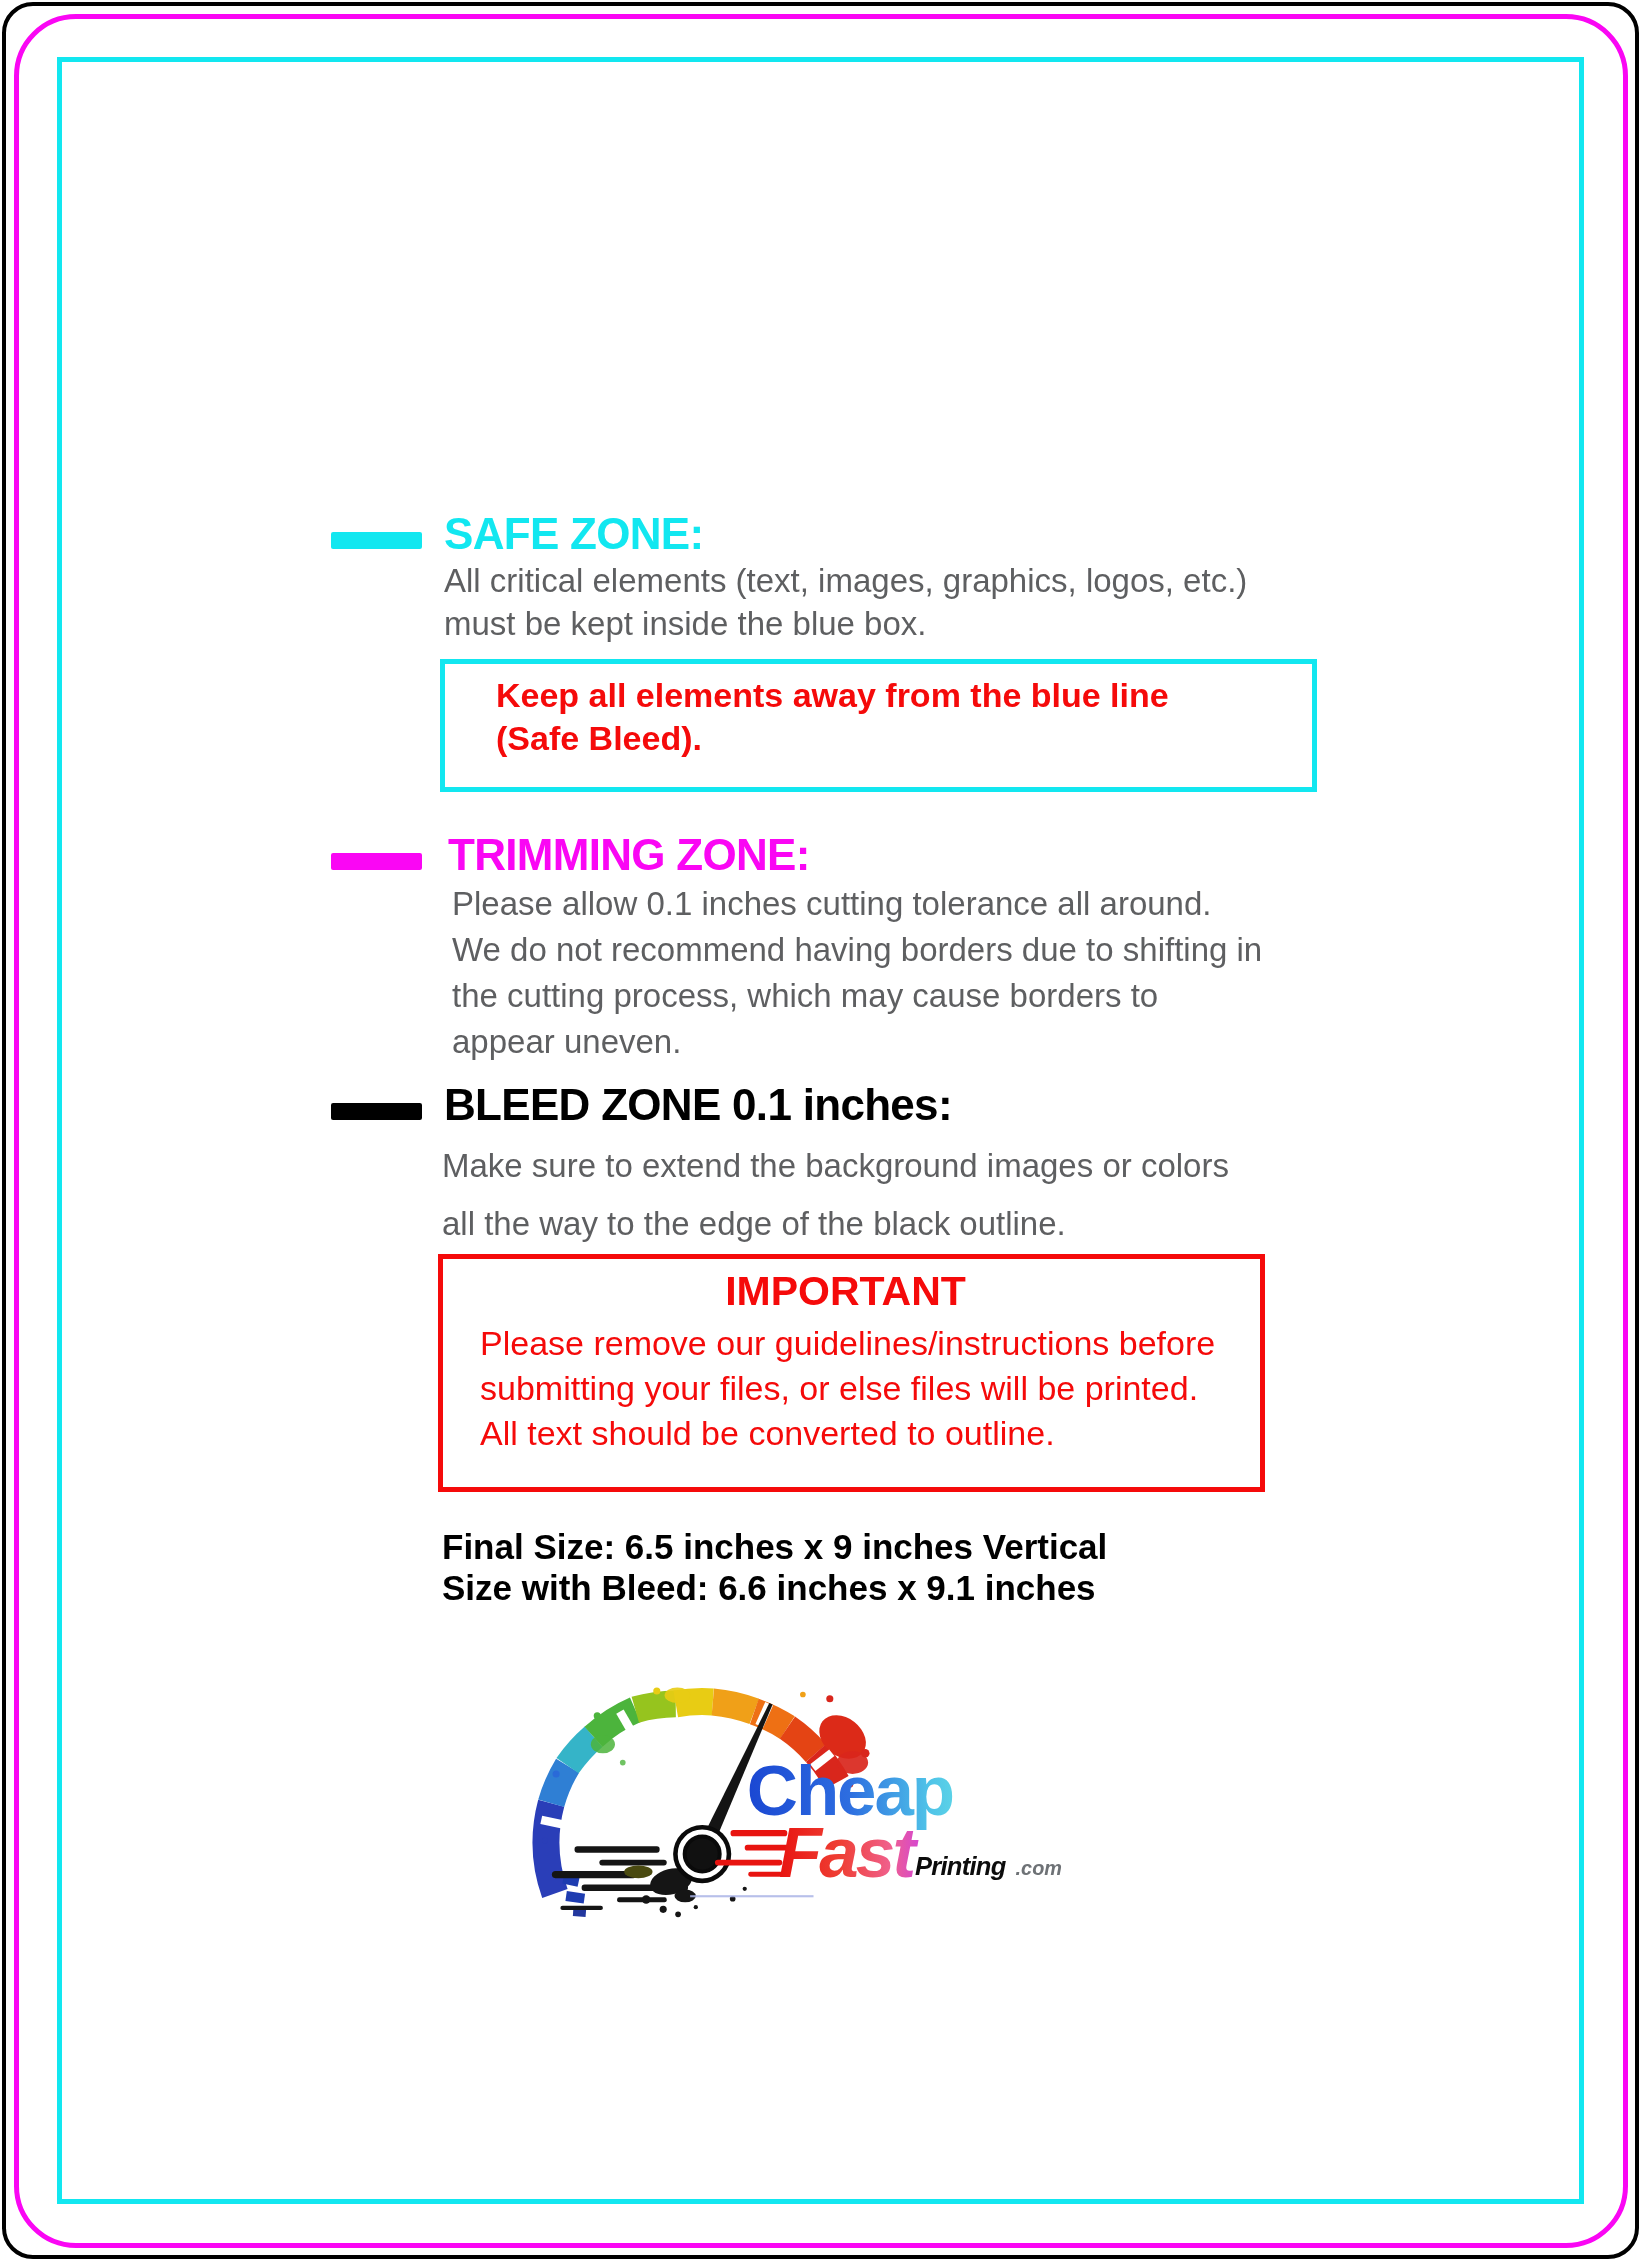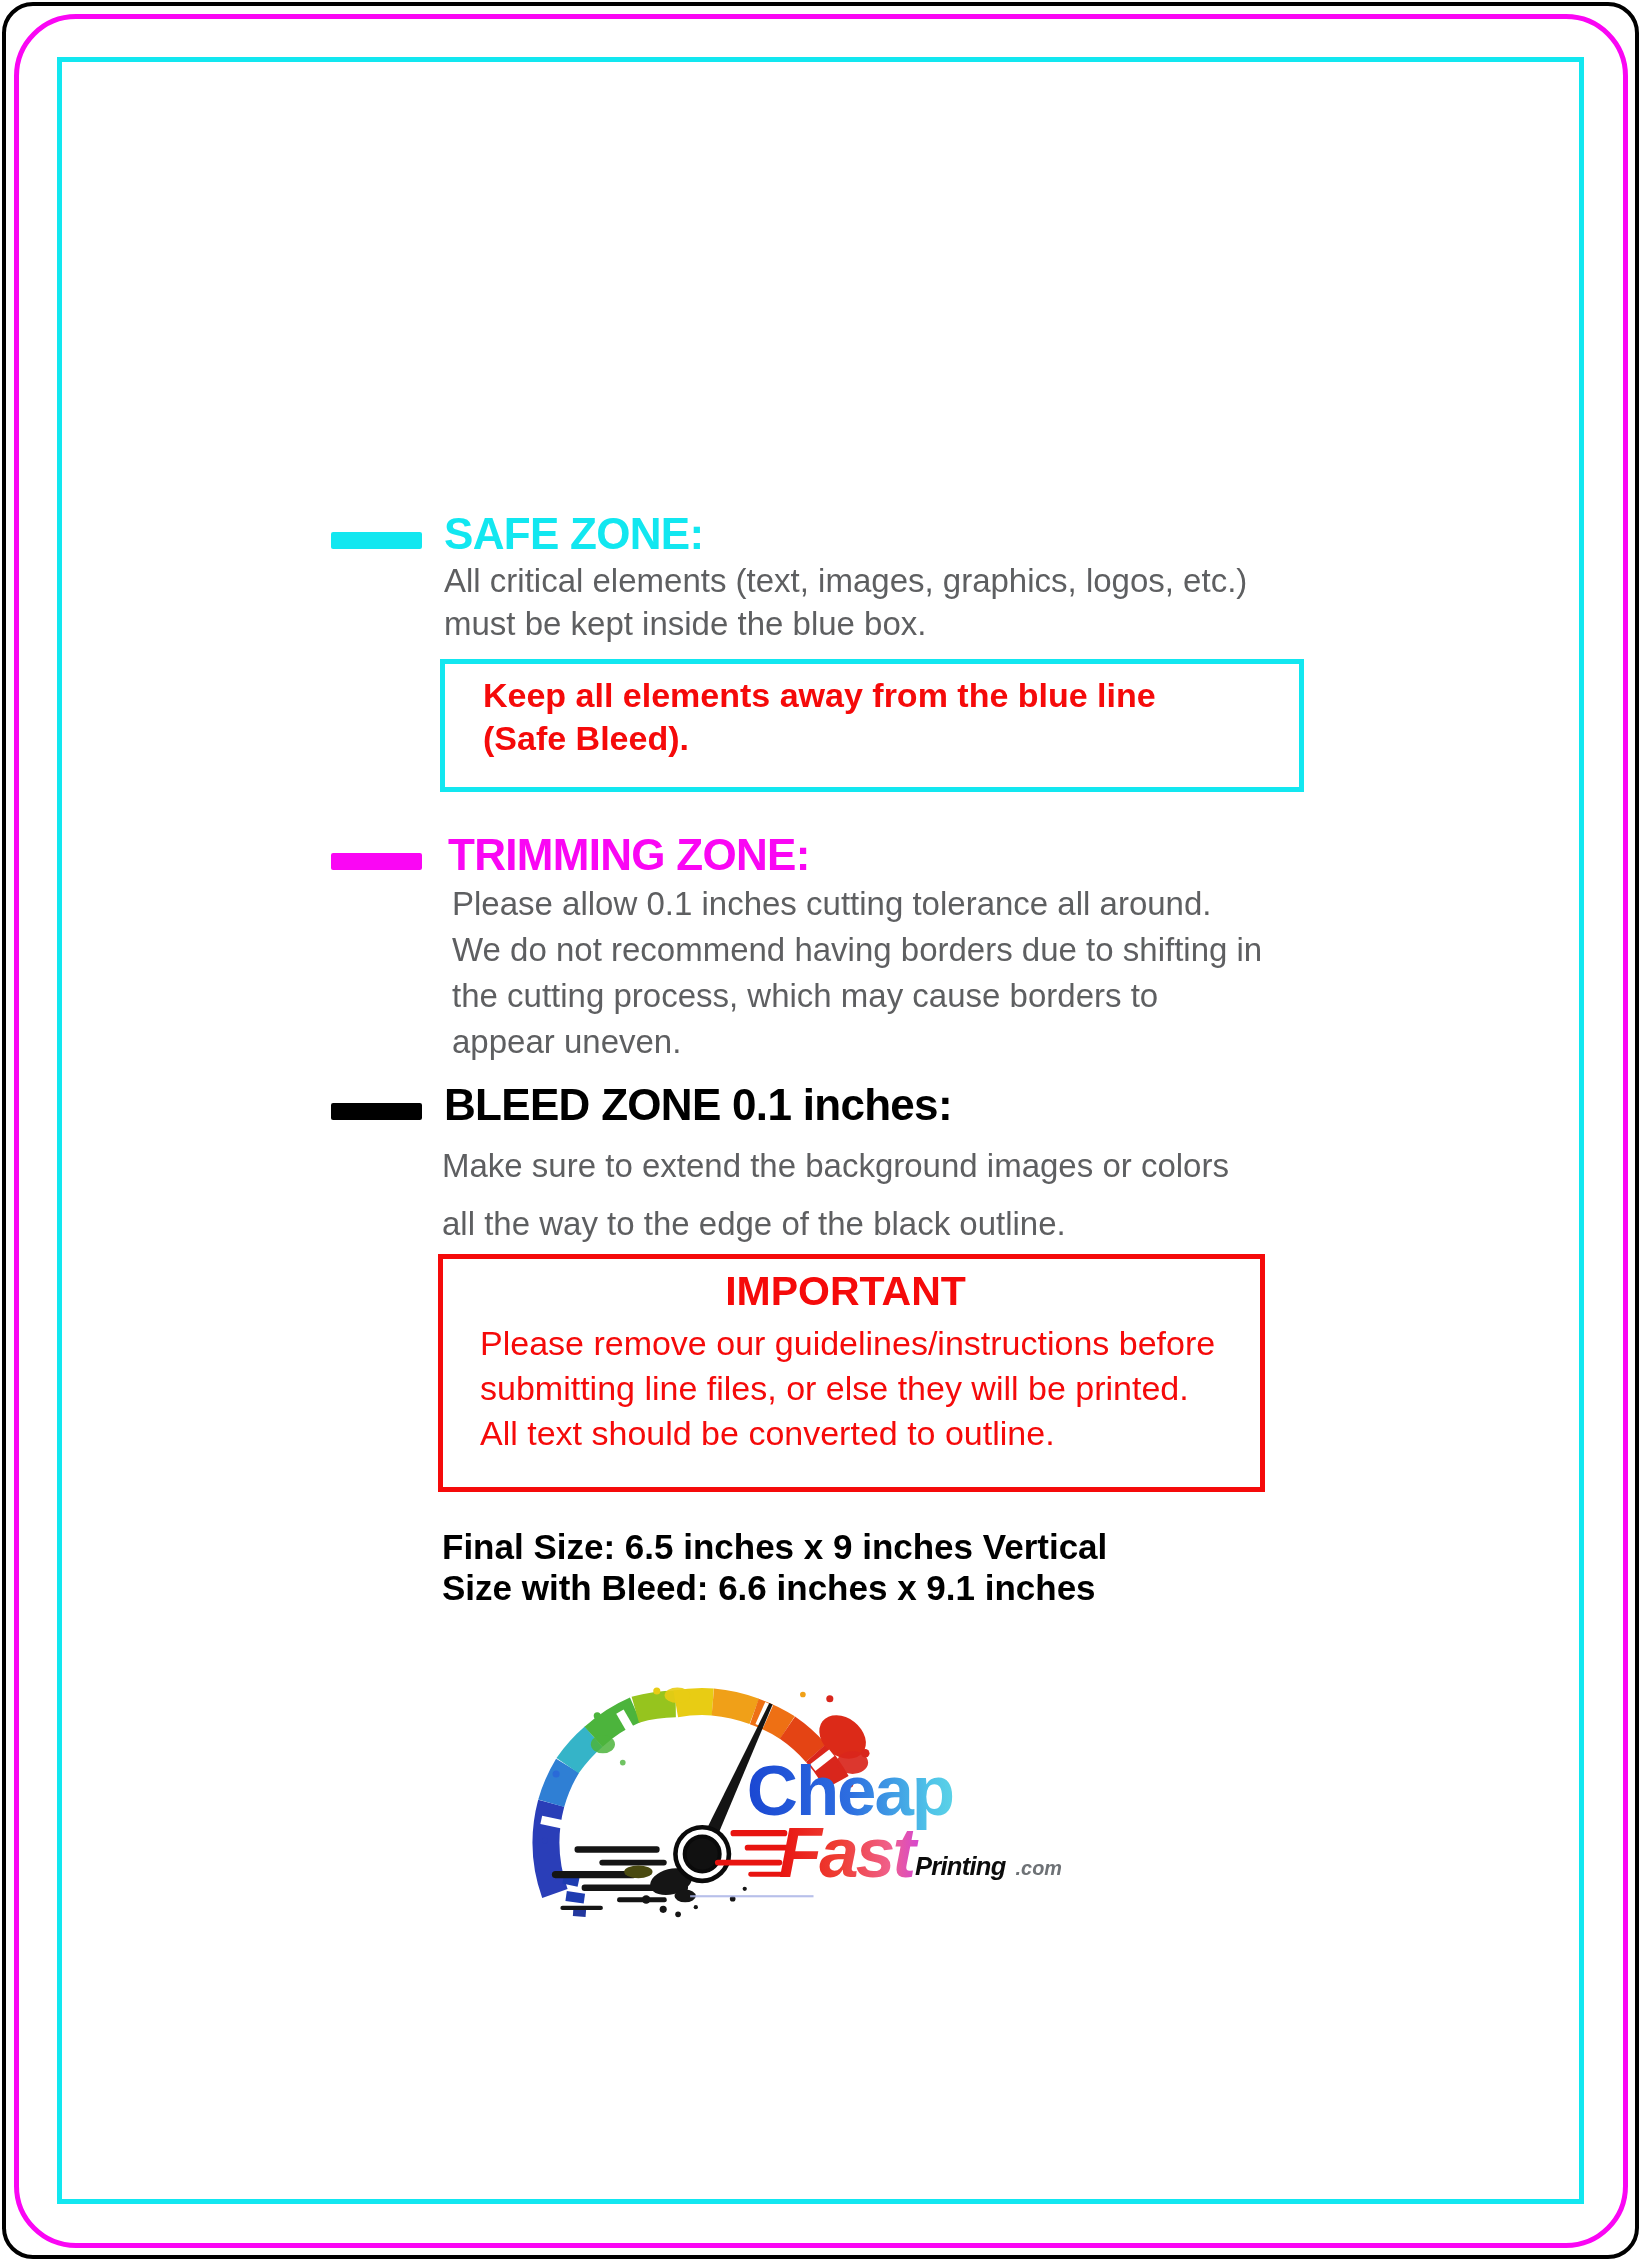--- a/index.html
+++ b/index.html
@@ -22,21 +22,21 @@
     white-space:nowrap;
   }
   .zone-body{position:absolute;color:#5e5f61;font-size:33px;}
   .zone-body .line{white-space:nowrap;}
   .safe-body .line{line-height:43px;}
   .trim-body .line{line-height:46px;}
   .bleed-body .line{line-height:45px;margin-top:13px;}
   .note-box{
     position:absolute;left:440px;top:659px;width:816px;height:113px;
     border:5.7px solid #12e7f0;
-    padding:10px 0 0 38px;
+    padding:10px 0 0 51px;
   }
   .note-box .line{
     color:#f50a0a;font-size:34px;font-weight:bold;line-height:43px;white-space:nowrap;
   }
   .important-box{
     position:absolute;left:438px;top:1254px;width:817px;height:228px;
     border:5.7px solid #f50a0a;
   }
   .important-title{
     margin:10px 12px 7px 0;text-align:center;
@@ -87,21 +87,21 @@
   <h2 class="zone-title" style="left:444px;top:1083px;color:#000;">BLEED ZONE 0.1 inches:</h2>
   <div class="zone-body bleed-body" style="left:442px;top:1130px;">
     <div class="line">Make sure to extend the background images or colors</div>
     <div class="line">all the way to the edge of the black outline.</div>
   </div>
 
   <div class="important-box" style="border-color: rgb(245, 10, 10);">
     <div class="important-title" style="color: rgb(245, 10, 10);">IMPORTANT</div>
     <div class="important-body">
       <div class="line">Please remove our guidelines/instructions before</div>
-      <div class="line">submitting line files, or else they will be printed.</div>
+      <div class="line">submitting your files, or else files will be printed.</div>
       <div class="line">All text should be converted to outline.</div>
     </div>
   </div>
 
   <div class="size-info">
     <div class="line">Final Size: 6.5 inches x 9 inches Vertical</div>
     <div class="line">Size with Bleed: 6.6 inches x 9.1 inches</div>
   </div>
 
   <div class="logo">

